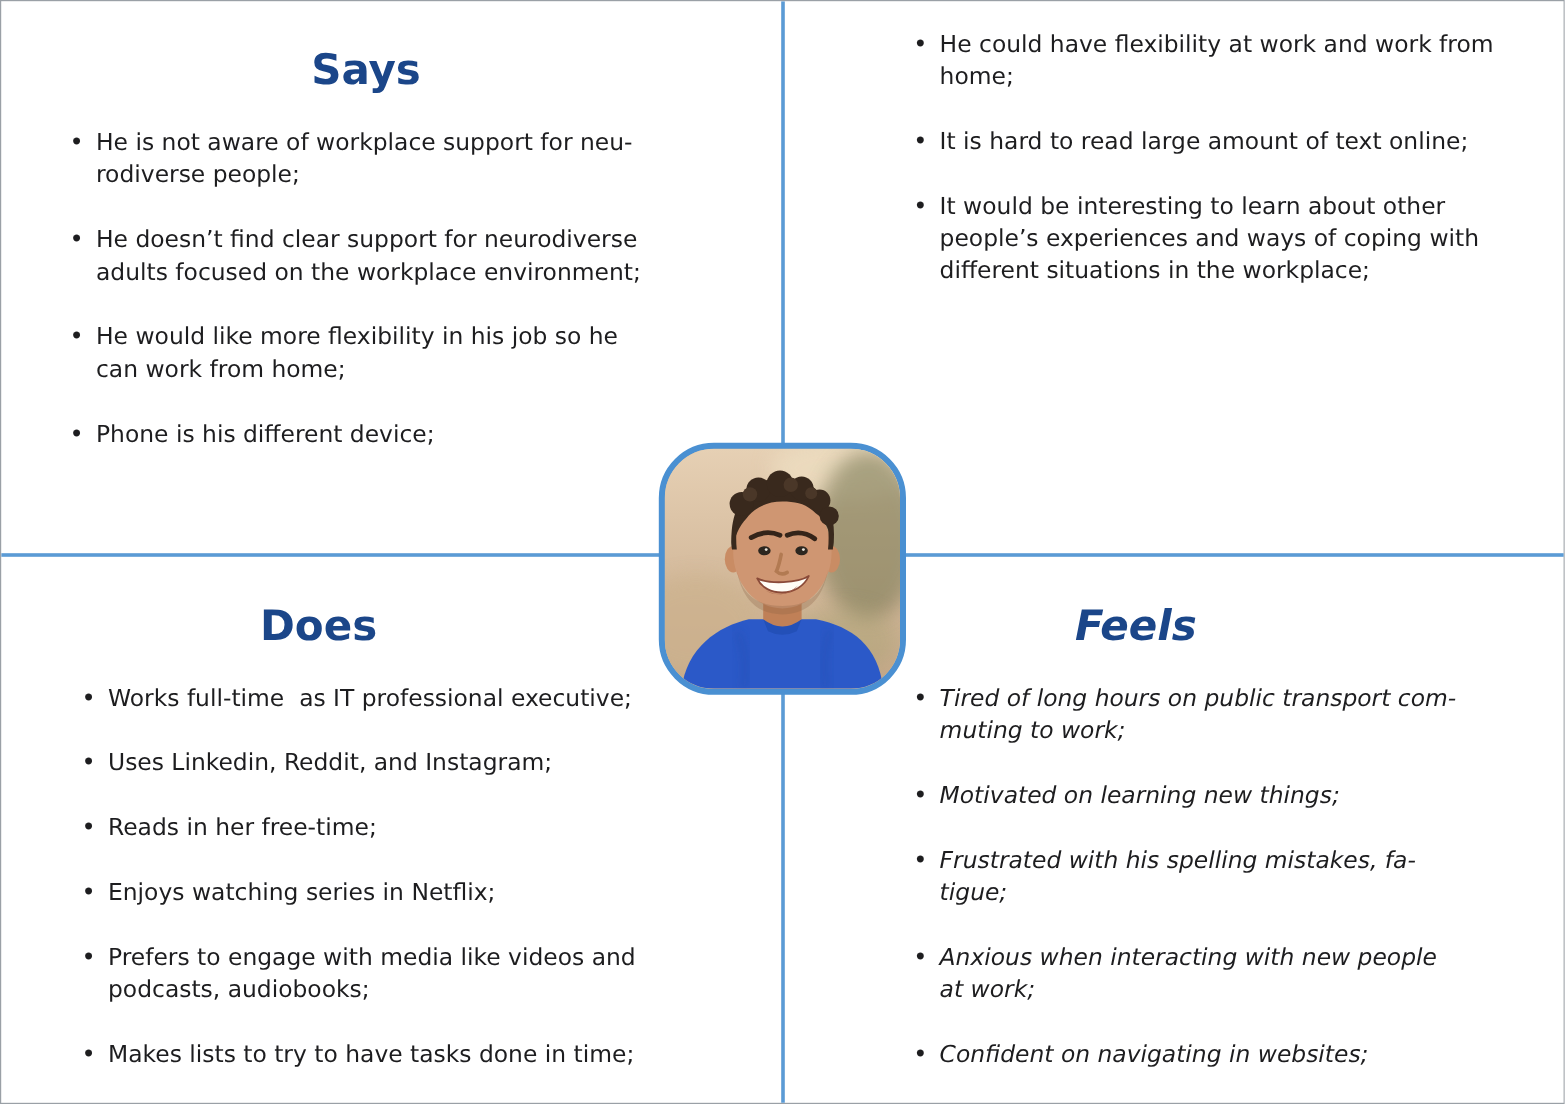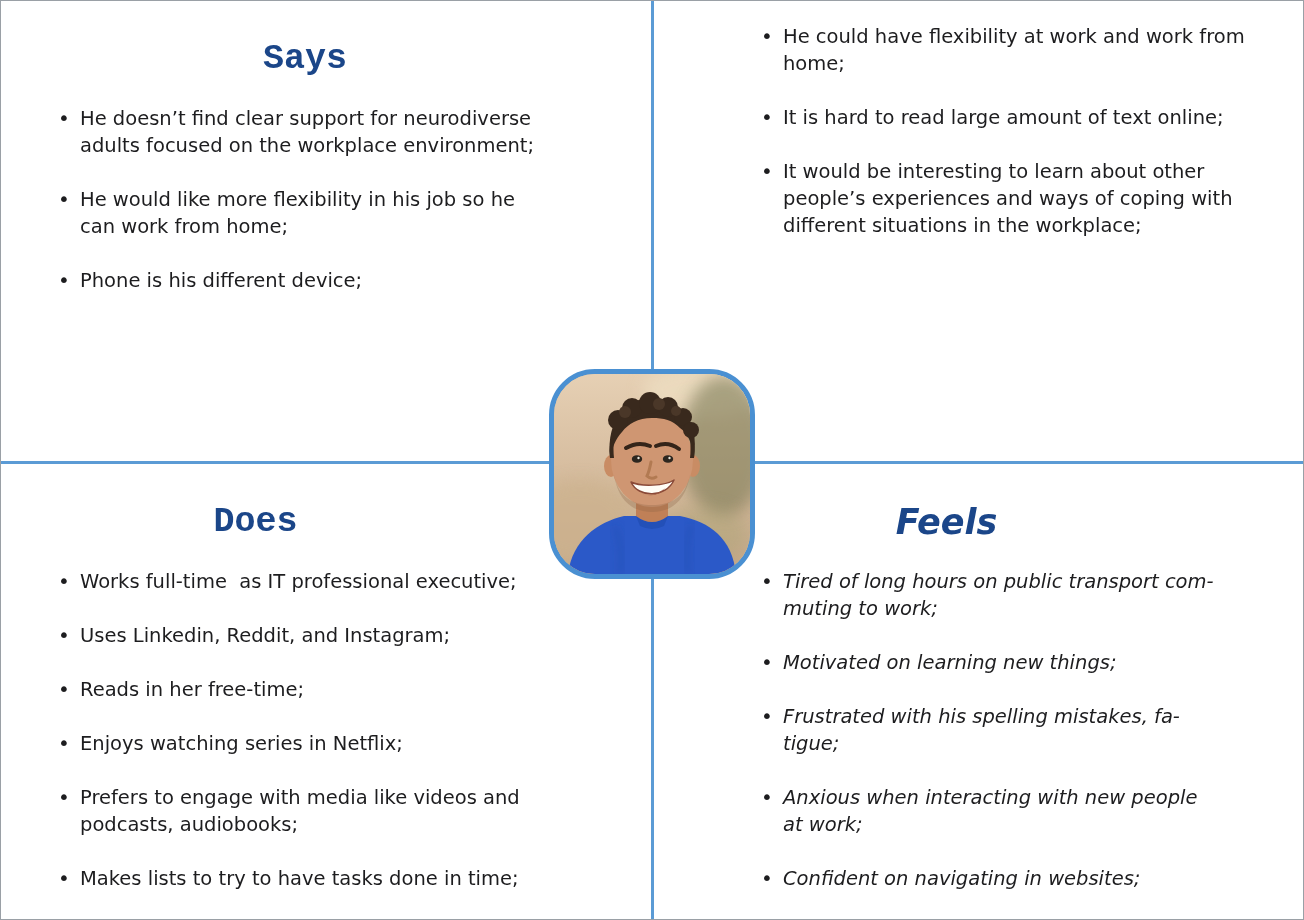--- a/index.html
+++ b/index.html
@@ -19,32 +19,32 @@
     border:1px solid var(--outer-border-gray);
     overflow:hidden;
   }
   .divider{position:absolute;background:var(--divider-blue);}
   .divider-v{left:650px;top:0;width:3px;height:920px;}
   .divider-h{left:0;top:460px;width:1304px;height:3px;}
 
   .quad{position:absolute;}
   .q-says  {left:0;   top:0;   width:650px;height:460px;}
   .q-thinks{left:653px;top:0;  width:651px;height:460px;}
-  .q-does  {left:0;   top:463px;width:551px;height:457px;}
+  .q-does  {left:10px;   top:463px;width:551px;height:457px;}
   .q-feels {left:653px;top:463px;width:651px;height:457px;font-style:italic;}
 
   .quad-title{
     margin:34px 0 0;
     line-height:48px;
     font-size:35px;
     font-weight:bold;
     color:var(--accent-navy);
     text-align:center;
   }
-  .q-says .quad-title,.q-does .quad-title{padding-right:42px;font-family:Liberation Mono, monospace;}
+  .q-says .quad-title,.q-does .quad-title{padding-right:42px;}
   .q-thinks .quad-title,.q-feels .quad-title{padding-right:66px;}
 
   .bullets{
     list-style:none;
     margin:22px 0 0;
     padding:0 30px 0 56px;
   }
   .q-thinks .bullets,.q-feels .bullets{padding-left:106px;}
   .bullets li{
     position:relative;
@@ -77,20 +77,21 @@
 <body>
 
 <div class="board">
 
   <div class="divider divider-v"></div>
   <div class="divider divider-h"></div>
 
   <section class="quad q-says">
     <h2 class="quad-title">Says</h2>
     <ul class="bullets">
+        <li>He is not aware of workplace support for neu-<br>rodiverse people;</li>
         <li>He doesn’t find clear support for neurodiverse<br>adults focused on the workplace environment;</li>
         <li>He would like more flexibility in his job so he<br>can work from home;</li>
         <li>Phone is his different device;</li>
       </ul>
   </section>
 
   <section class="quad q-thinks">
     <ul class="bullets">
         <li>He could have flexibility at work and work from<br>home;</li>
         <li>It is hard to read large amount of text online;</li>

